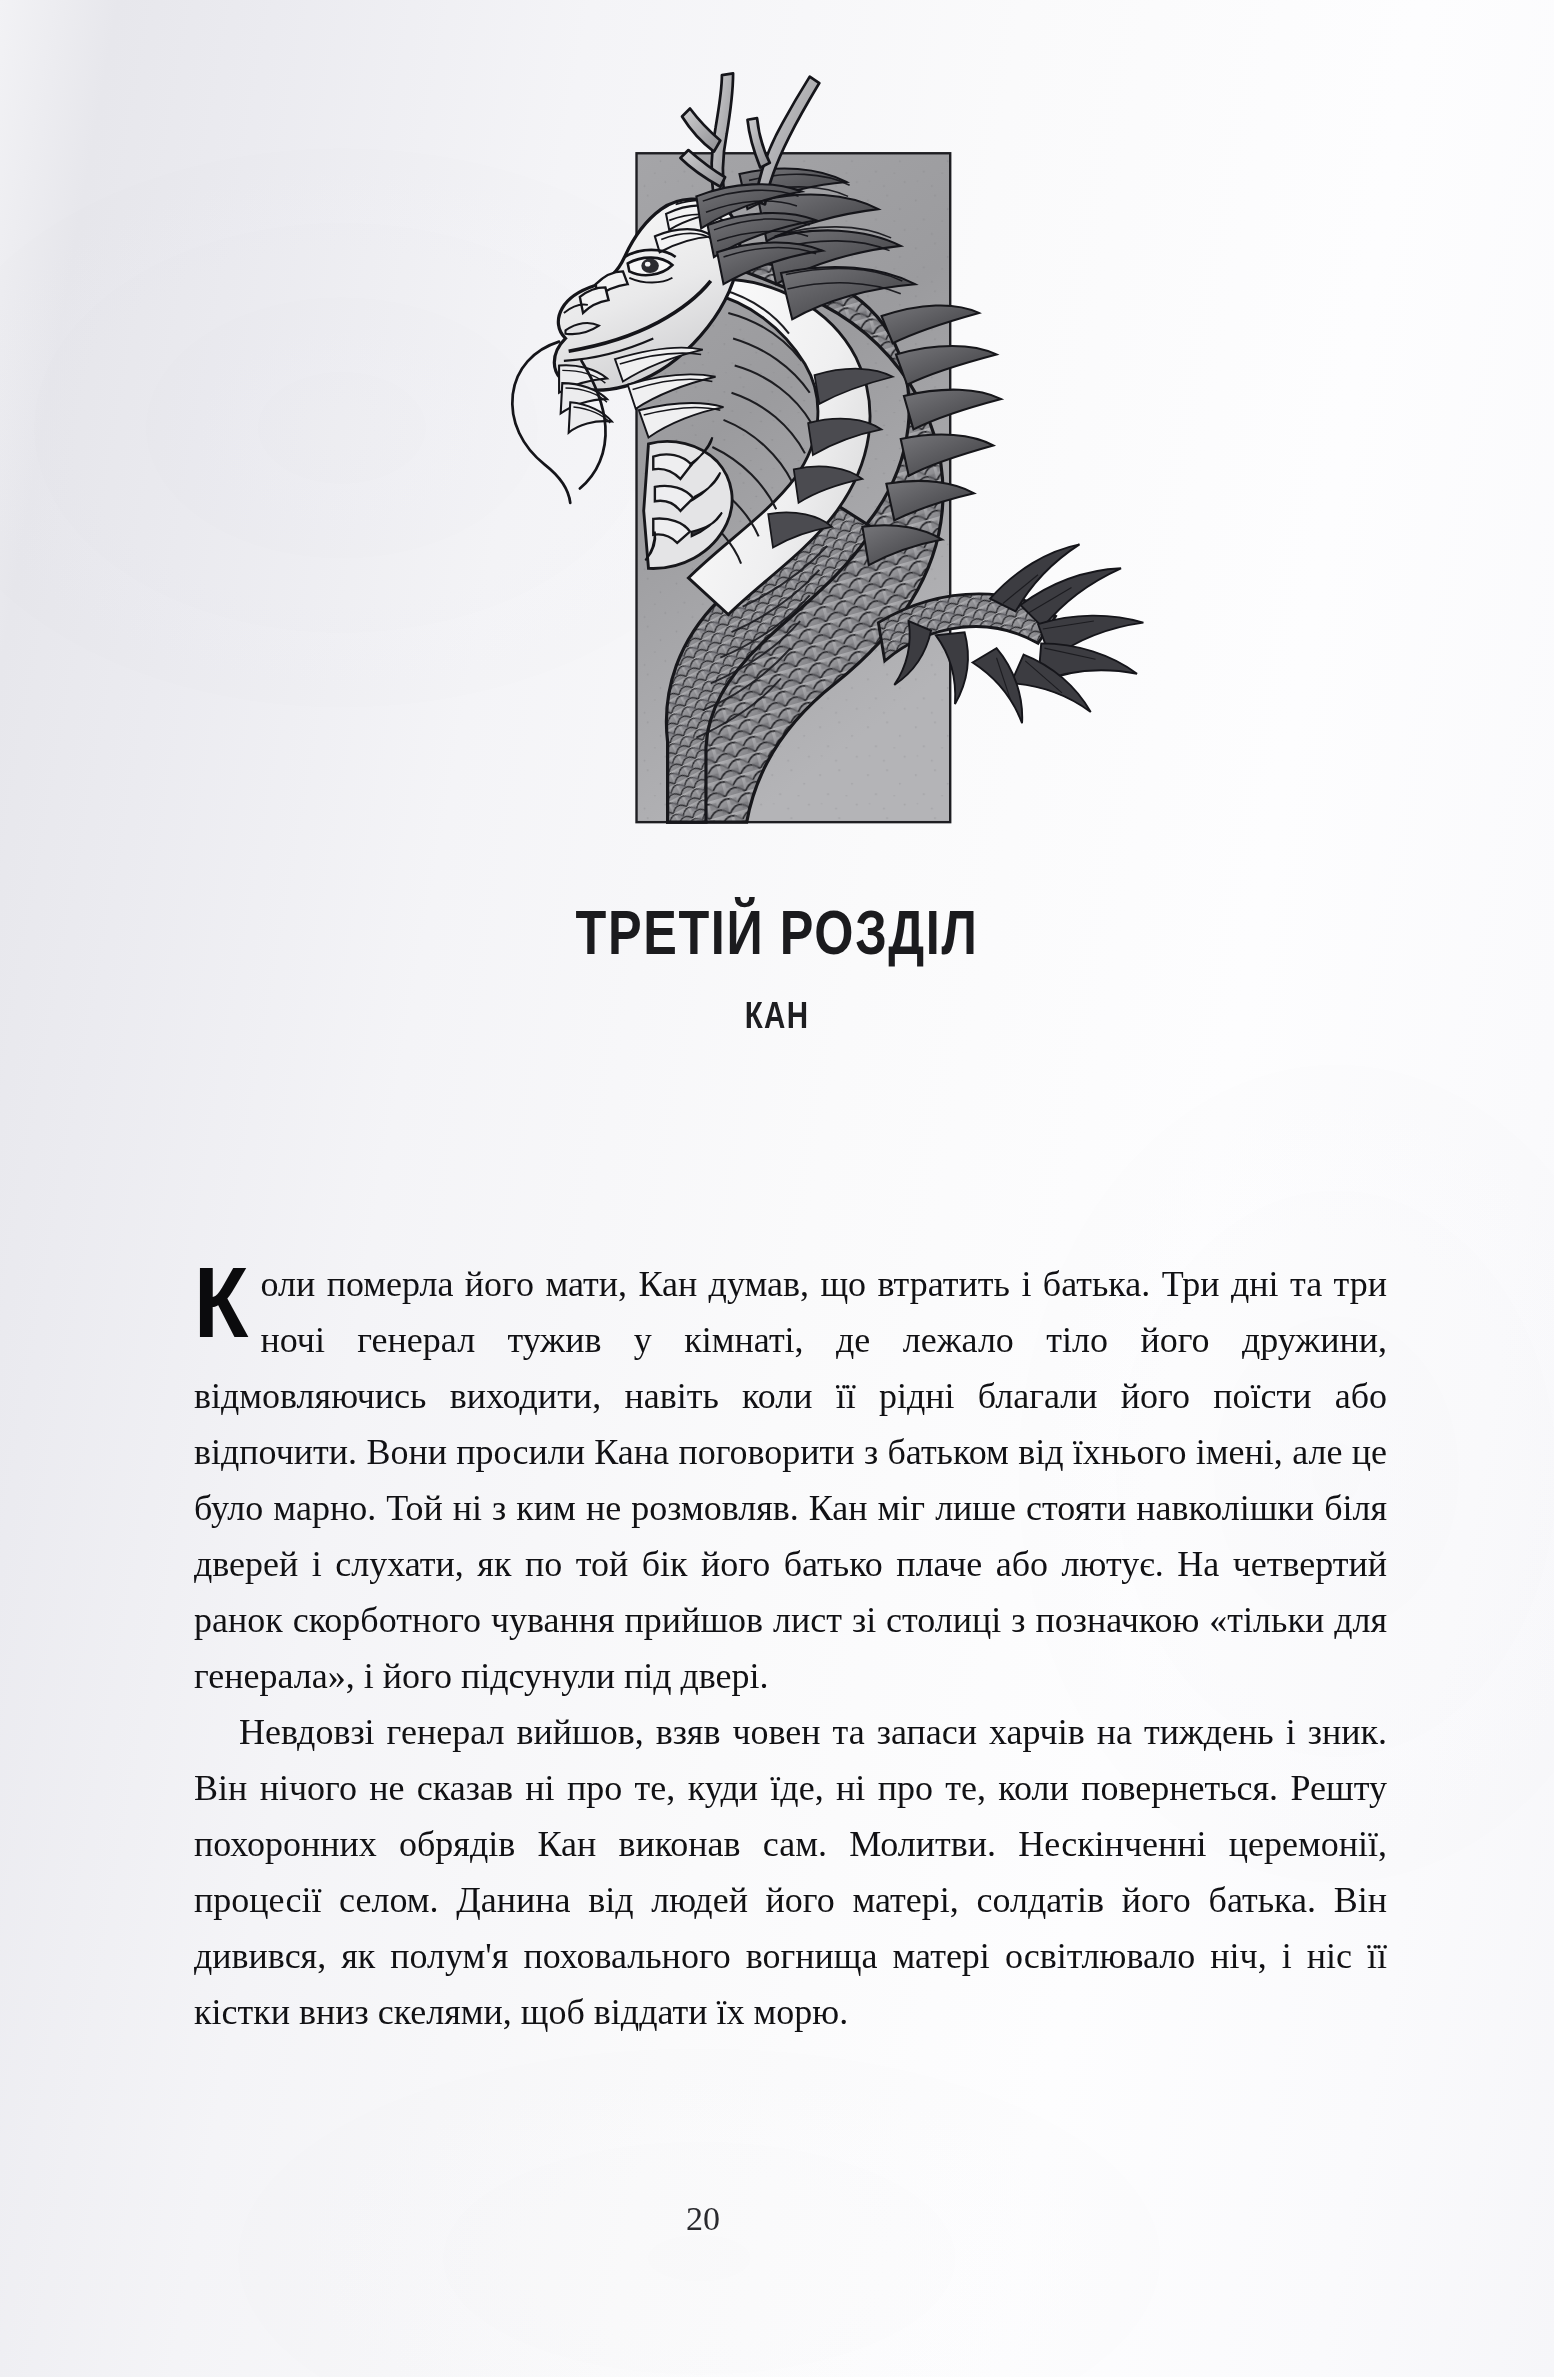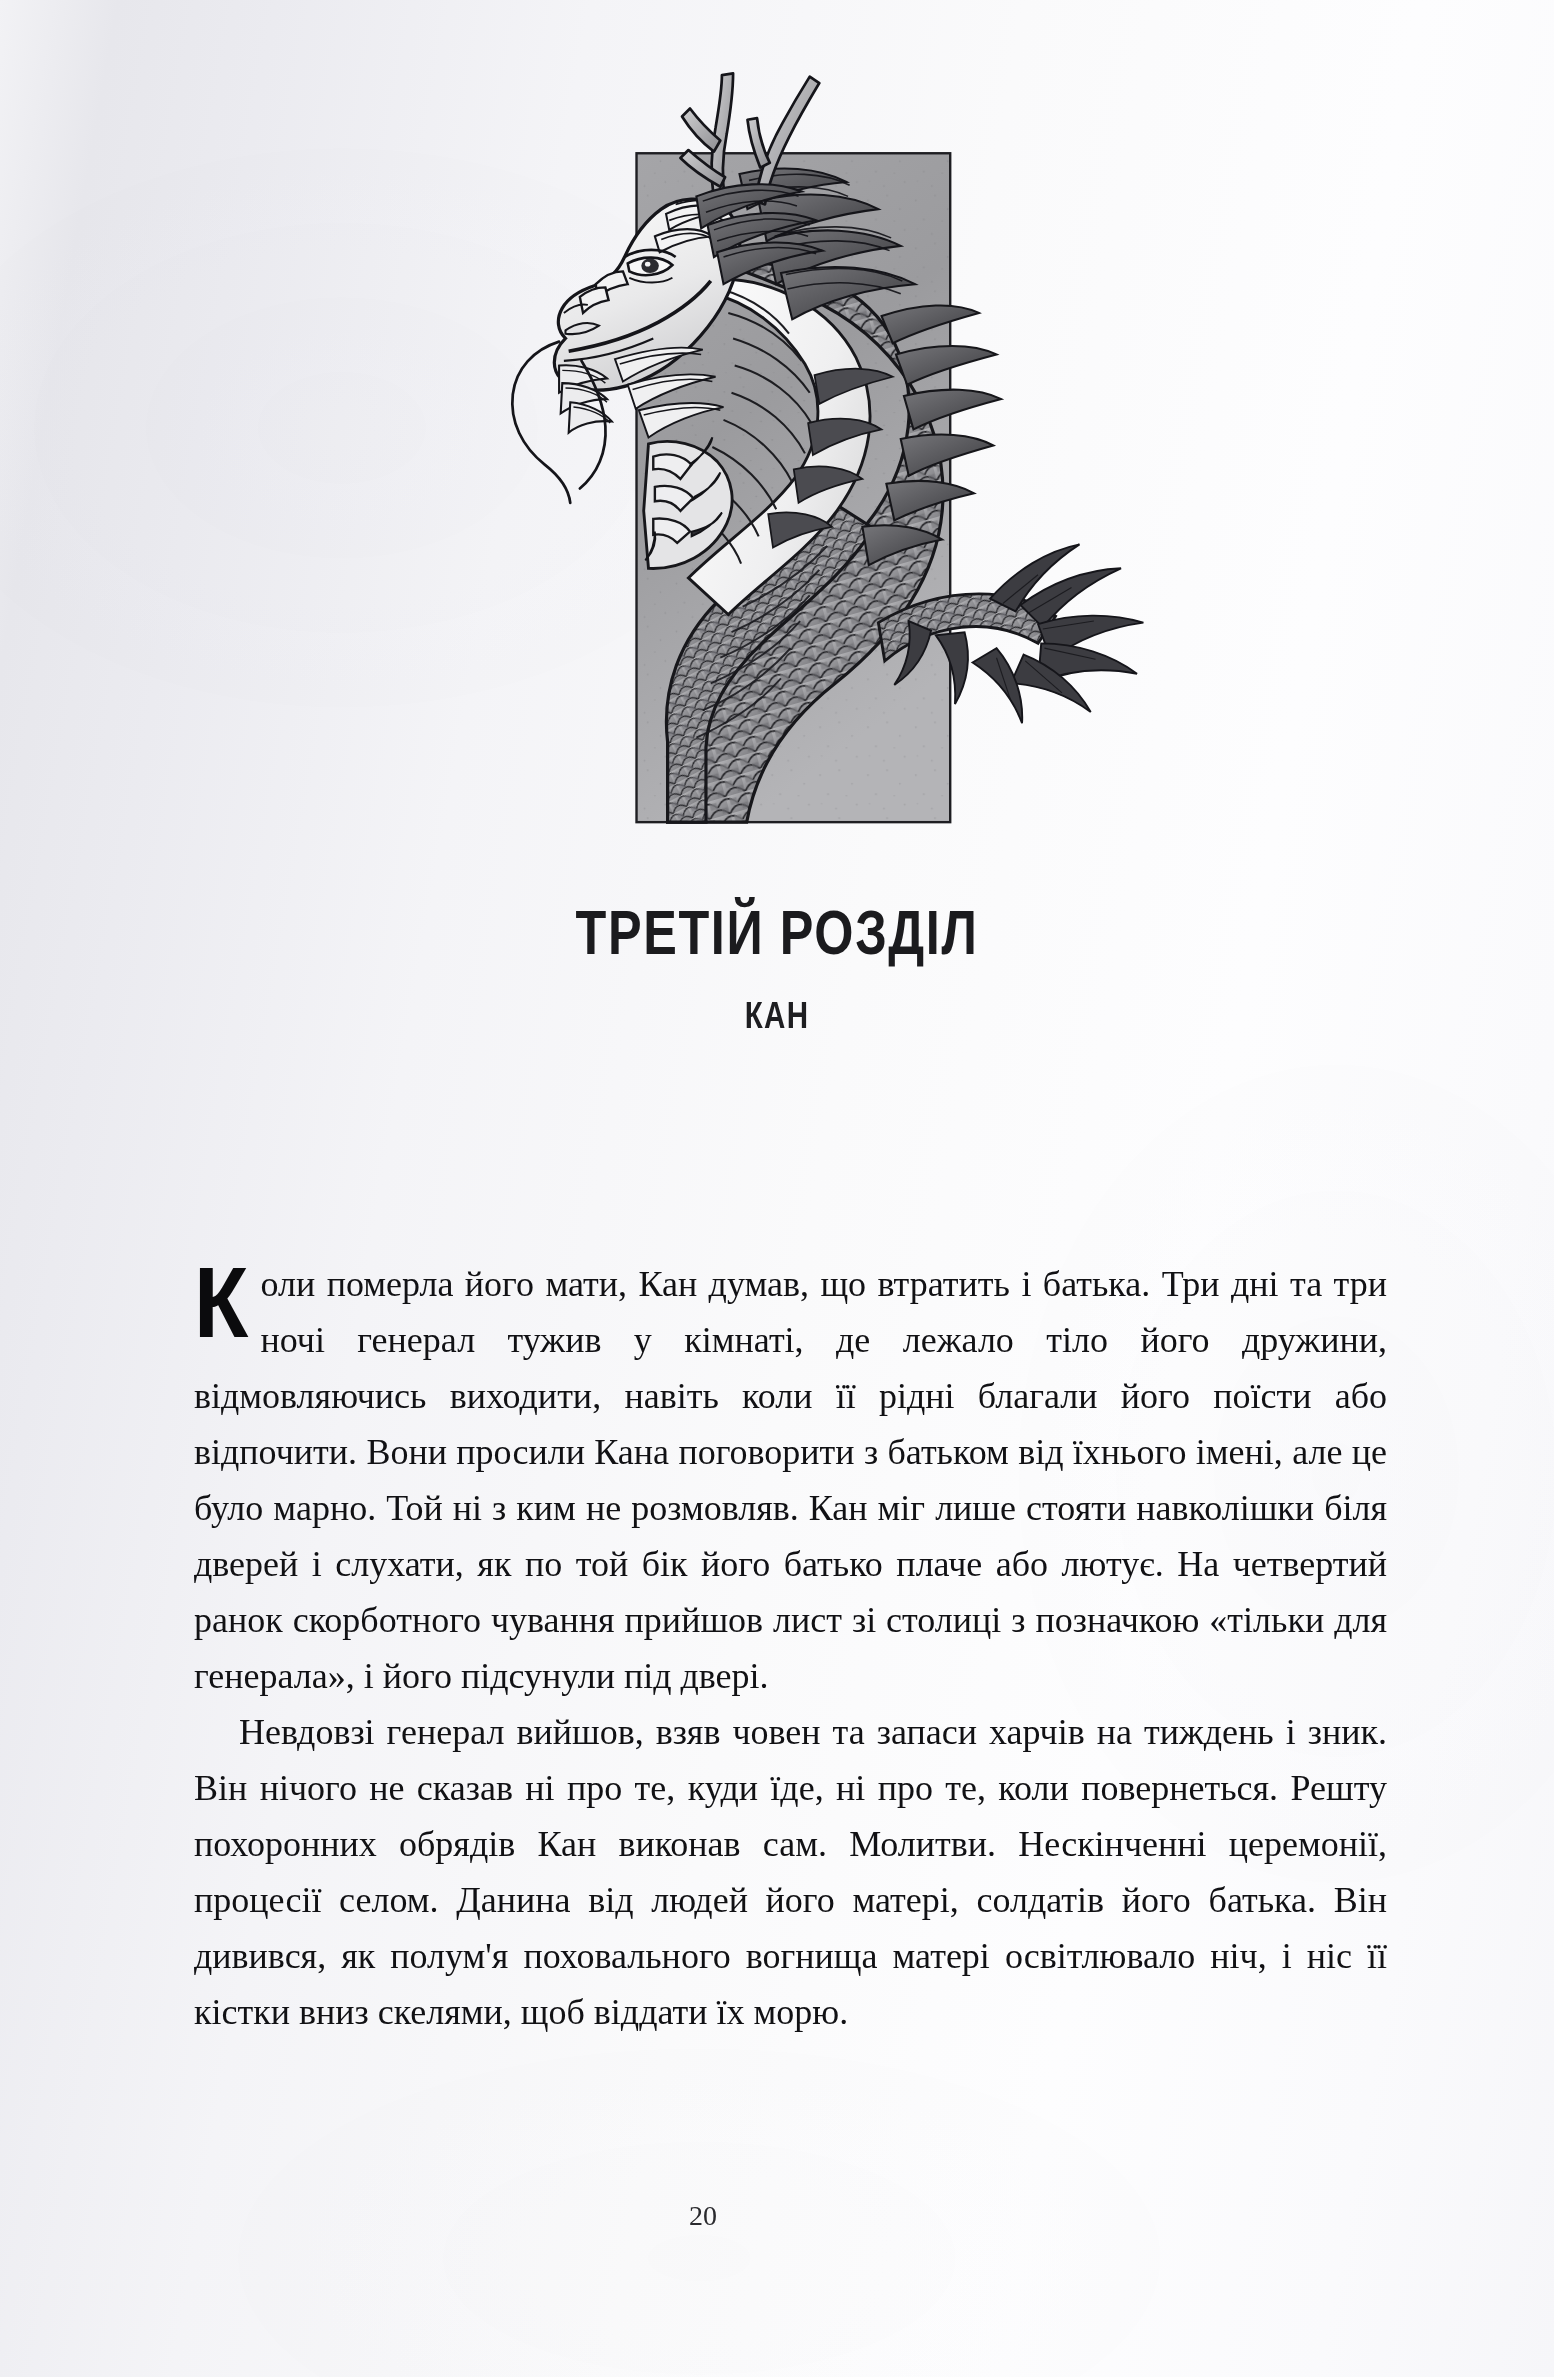--- a/index.html
+++ b/index.html
@@ -124,21 +124,21 @@
   }
 
   
   #page-number {
     position: absolute;
     left: 0;
     top: 2200px;
     width: 1406px;
     text-align: center;
     font-family: "Liberation Serif", serif;
-    font-size: 28px;
+    font-size: 34px;
     color: #2a2a2e;
   }
 </style>
 </head>
 <body>
 
 <div id="page">
 
   <div id="paper-noise"></div>
 

